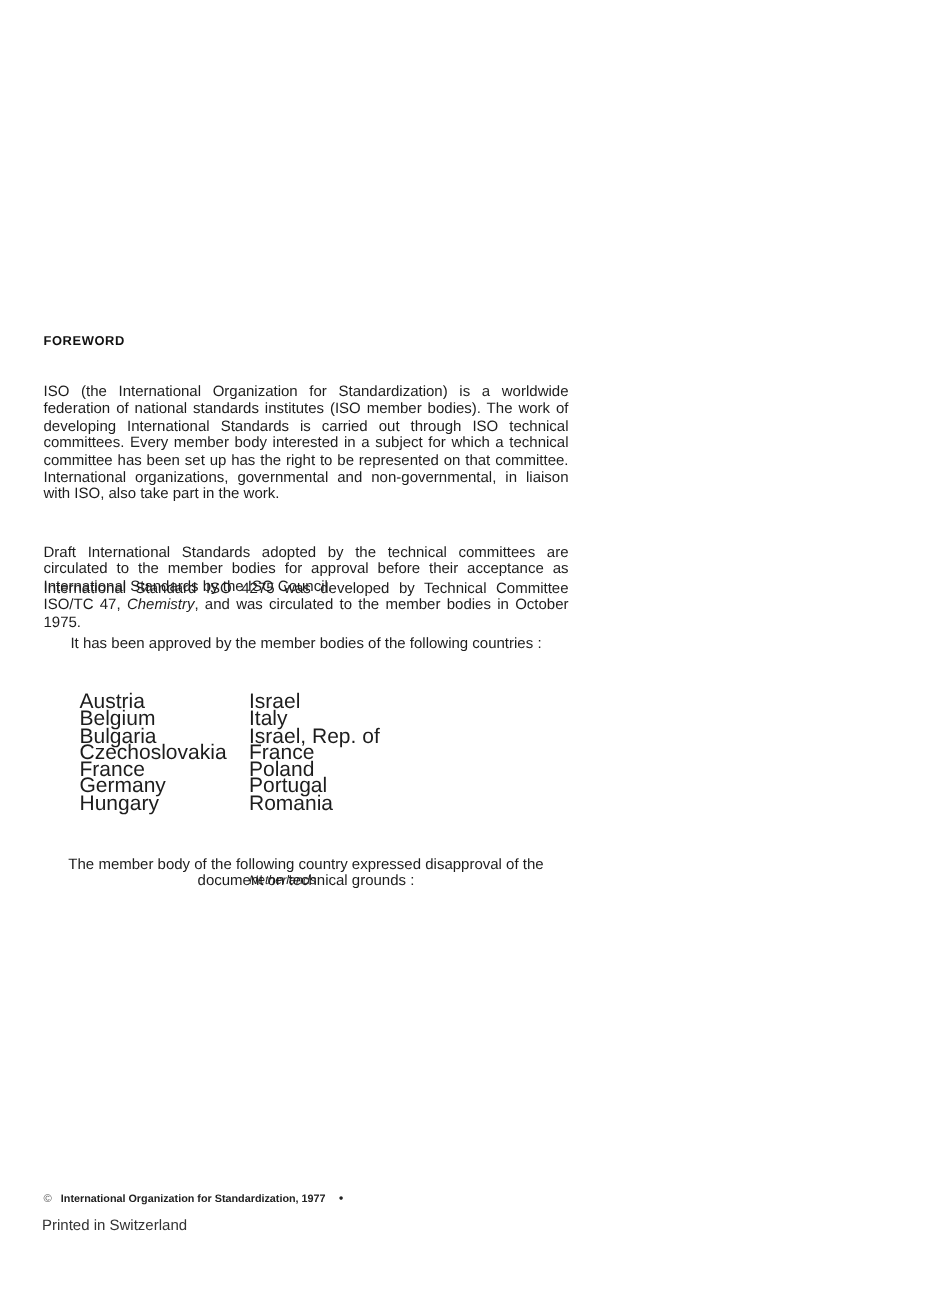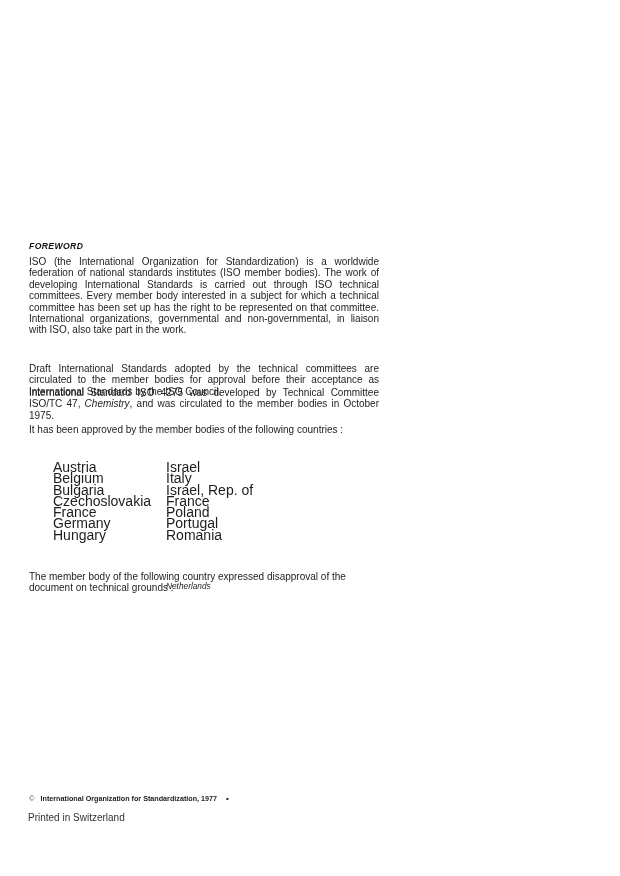--- a/index.html
+++ b/index.html
@@ -17,38 +17,37 @@
     }
     .page {
       position: absolute;
       left: 0; top: 0;
       width: 620px; height: 876px;
       background: #fff;
     }
     .heading {
       position: absolute;
       left: 29px;
-      top: 241px;
+      top: 222px;
       font-size: 8.6px;
       font-weight: bold;
       letter-spacing: 0.4px;
       color: #111;
-      font-style: italic;
     }
     .para {
       position: absolute;
       left: 29px;
       width: 350px;
       font-size: 10px;
       line-height: 11.4px;
       text-align: justify;
       color: #1d1d1d;
       margin: 0;
     }
-    .para.last-left { text-align: left; }
+    .para.last-left { text-align: center; }
     .para em { font-style: italic; }
     #p1 { top: 256px; }
     #p2 { top: 339px; margin-top: 24px; }
     #p3 { top: 387px; }
     #p4 { top: 424px; }
     #p5 { top: 543px; margin-top: 28px; }
 
     .countries {
       position: absolute;
       top: 450px;

